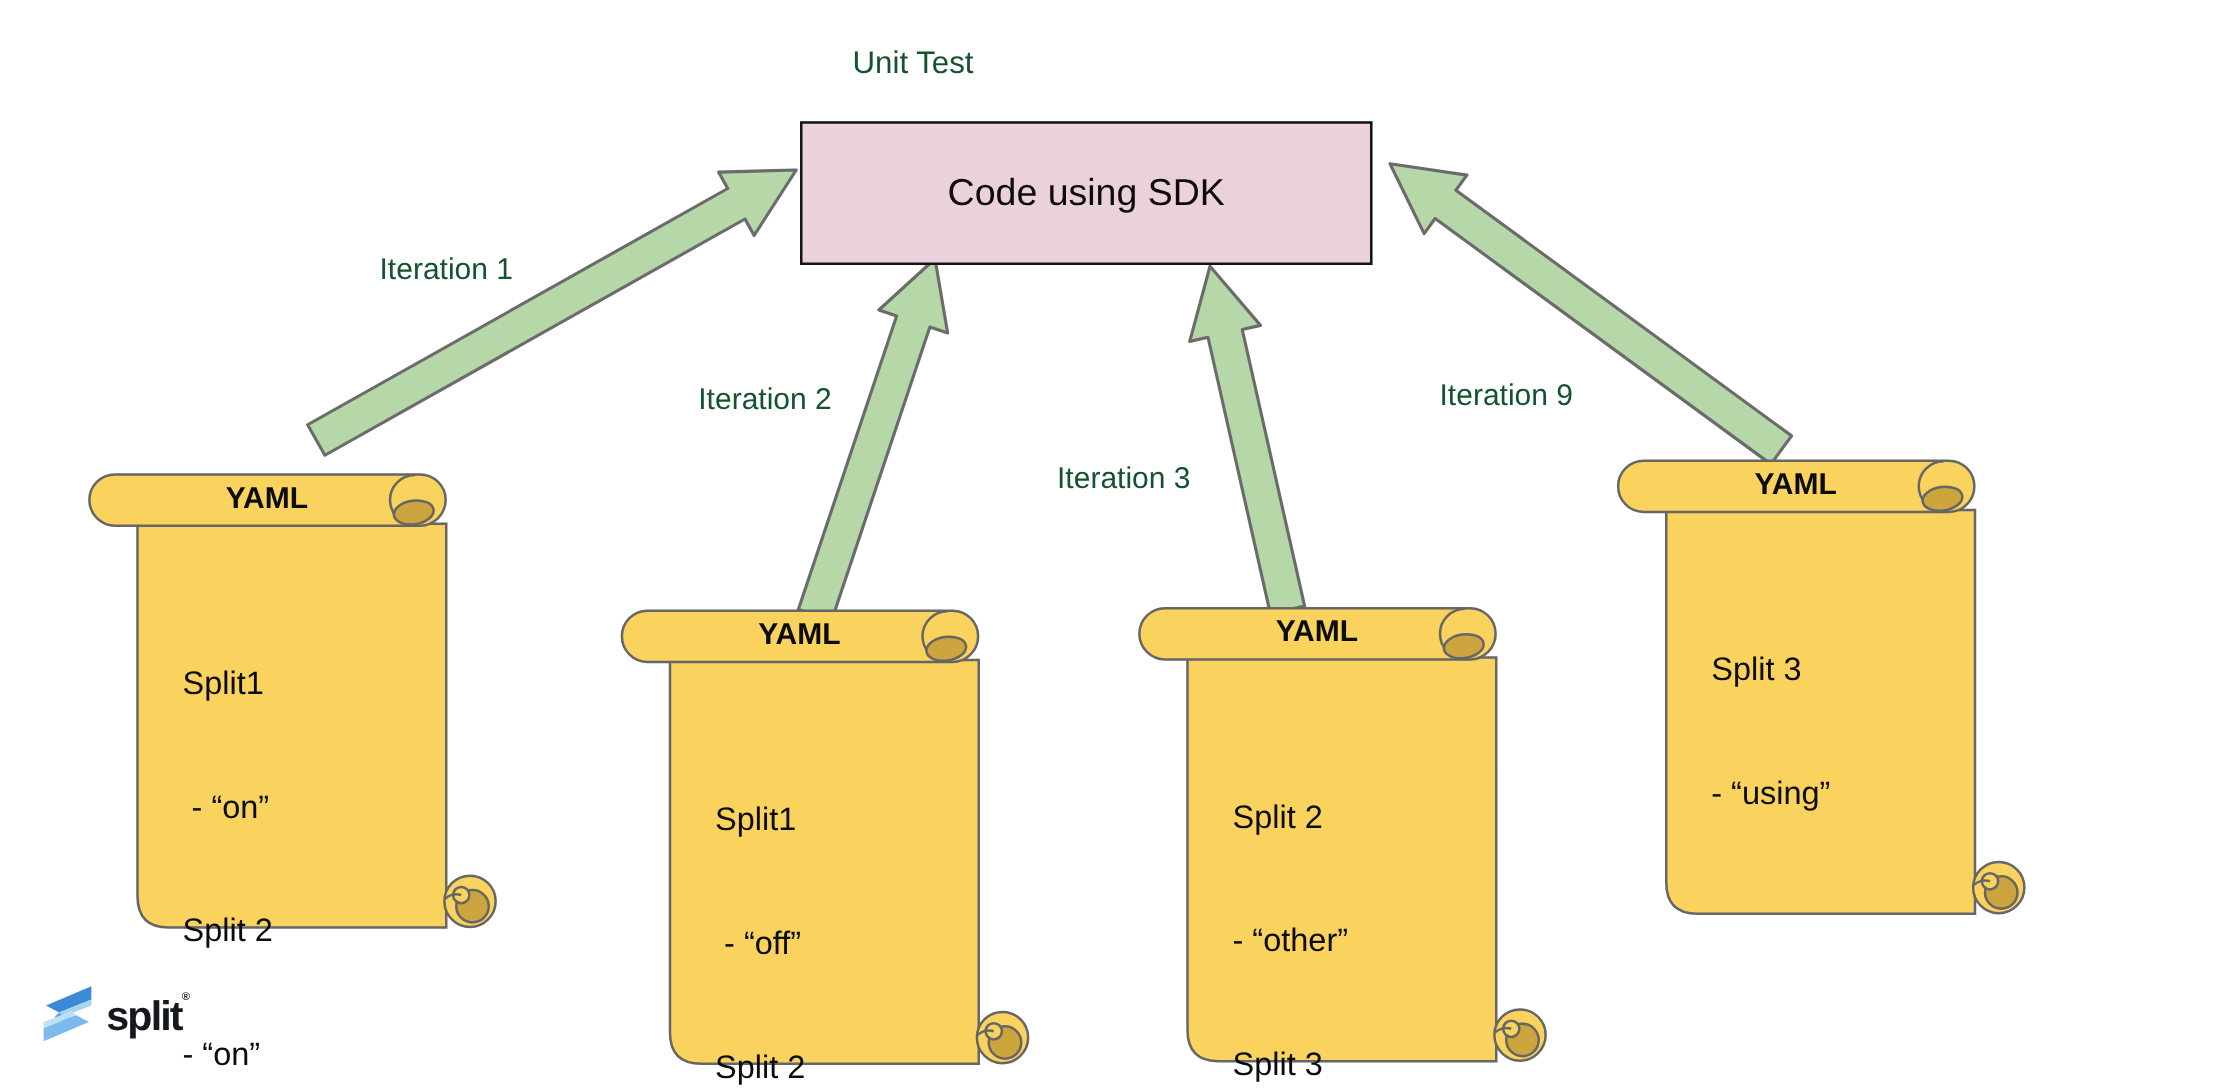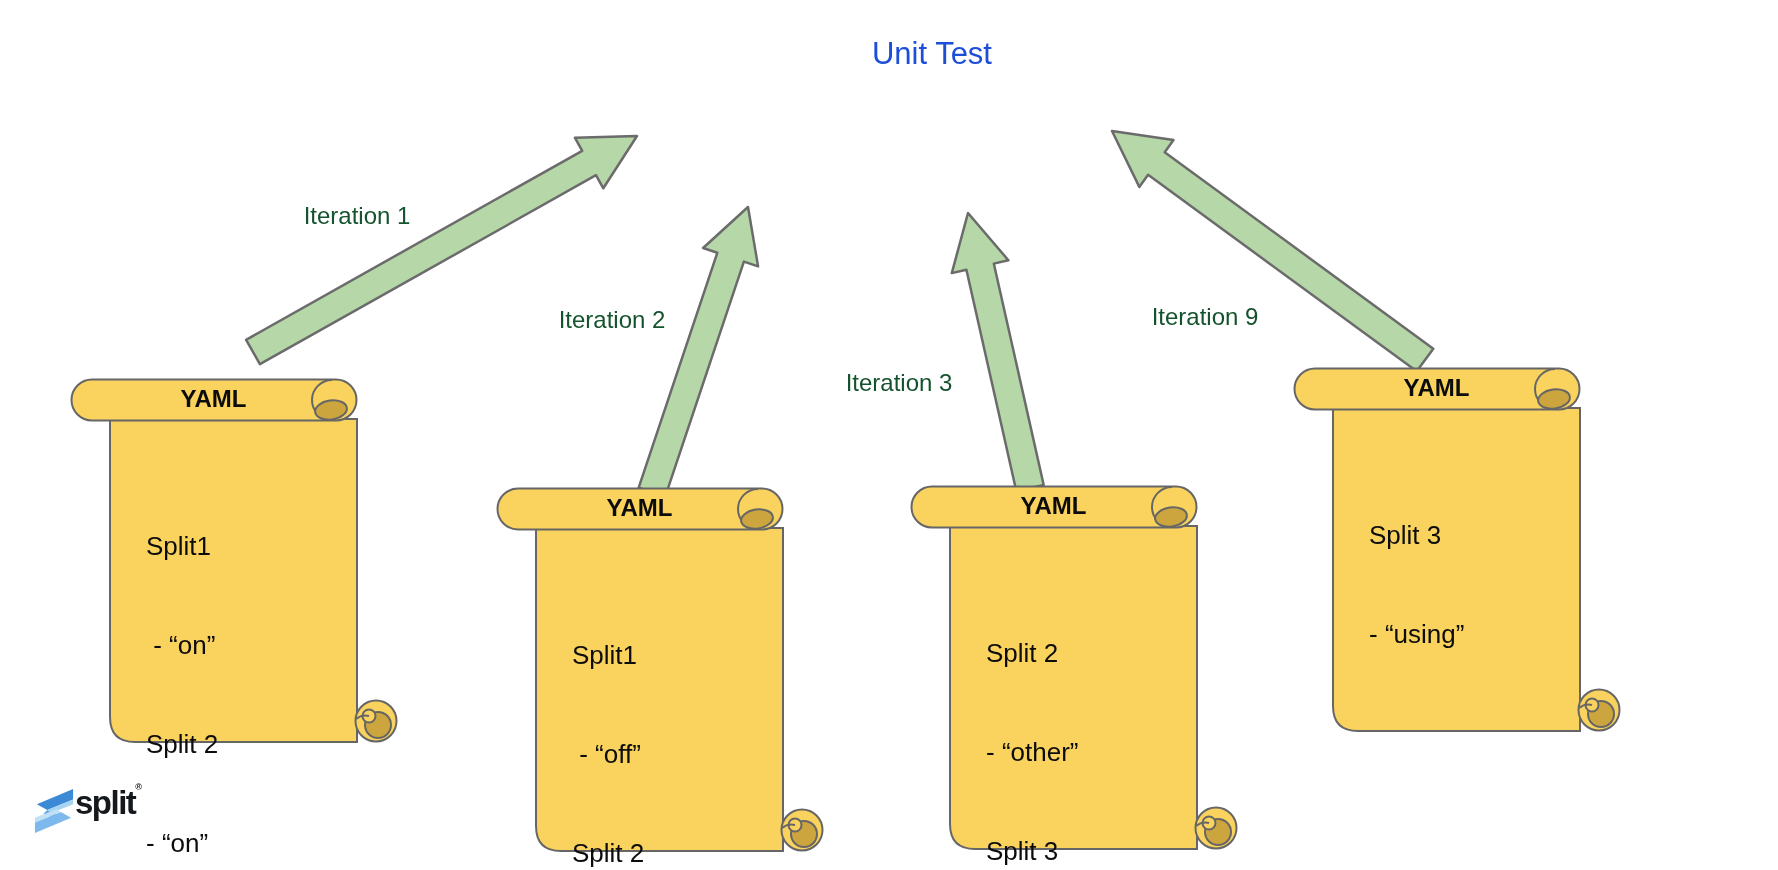--- a/index.html
+++ b/index.html
@@ -3,22 +3,22 @@
 <meta charset="utf-8">
 <style>
   html,body{margin:0;padding:0;background:#ffffff;}
   #canvas{
     position:relative;width:1778px;height:870px;background:#ffffff;overflow:hidden;
     font-family:"Liberation Sans", sans-serif;color:#111;
   }
   .abs{position:absolute;}
   
   #title{
-    left:682px;top:36px;width:310px;text-align:right;
-    font-size:31px;color:#1d4ed8;
+    left:682px;top:36px;width:310px;text-align:left;
+    font-size:25px;color:#14532d;
   }
   
   #sdk-box{
     left:640px;top:97px;width:458px;height:115px;
     background:#ead1dc;border:2px solid #141414;box-sizing:border-box;
     display:flex;align-items:center;justify-content:center;
     font-size:30px;color:#0c0c0c;
   }
   
   #arrows{left:0;top:0;pointer-events:none;}
@@ -42,21 +42,21 @@
   .thinline{fill:none;stroke:#666666;stroke-width:2;}
   .scroll-header{
     position:absolute;left:0;top:7px;width:287px;text-align:center;
     font-size:24px;font-weight:bold;color:#0c0c0c;
   }
   .scroll-lines{
     position:absolute;left:76px;top:86px;
     font-size:26px;line-height:33px;white-space:pre;color:#0c0c0c;
   }
   
-  #logo{left:33px;top:787px;display:flex;align-items:flex-start;gap:0;}
+  #logo{left:33px;top:787px;display:flex;align-items:flex-end;gap:10px;}
   #wordmark{
     font-size:33px;font-weight:bold;letter-spacing:-1.5px;color:#15181c;position:relative;top:-3px;
   }
   #trademark{font-size:9px;font-weight:bold;color:#15181c;vertical-align:top;position:relative;top:-2px;}
 </style>
 </head>
 <body>
 
 <div id="canvas">
 
@@ -81,20 +81,23 @@
 
   <div id="title" class="abs">Unit Test</div>
 
   <svg id="arrows" class="abs" width="1778" height="870" viewBox="0 0 1778 870">
     <polygon class="arrow" points="259.9,364.2 596,175.2 603.3,188.3 637,136 574.9,137.7 582.2,150.8 246.1,339.8"></polygon>
     <polygon class="arrow" points="665.3,496.4 743.9,261.6 758.1,266.4 748,207 703.1,248 717.3,252.8 638.7,487.6"></polygon>
     <polygon class="arrow" points="1043.7,484.9 993.8,263.6 1008.4,260.3 968,213 951.8,273.1 966.4,269.8 1016.3,491.1"></polygon>
     <polygon class="arrow" points="1433.3,348.7 1164.7,152.2 1173.5,140.1 1112,131 1139.3,186.9 1148.1,174.8 1416.7,371.3"></polygon>
   </svg>
 
+  <div id="sdk-box" class="abs">
+    <span>Code using SDK</span>
+  </div>
 
   <div id="iter1" class="abs iter-label">Iteration 1</div>
   <div id="iter2" class="abs iter-label">Iteration 2</div>
   <div id="iter3" class="abs iter-label">Iteration 3</div>
   <div id="iter4" class="abs iter-label">Iteration 9</div>
 
   <div id="scroll1" class="abs scroll">
     <svg width="332" height="368" viewBox="0 0 332 368">
         <use href="#scroll-sym"></use>
       </svg>

